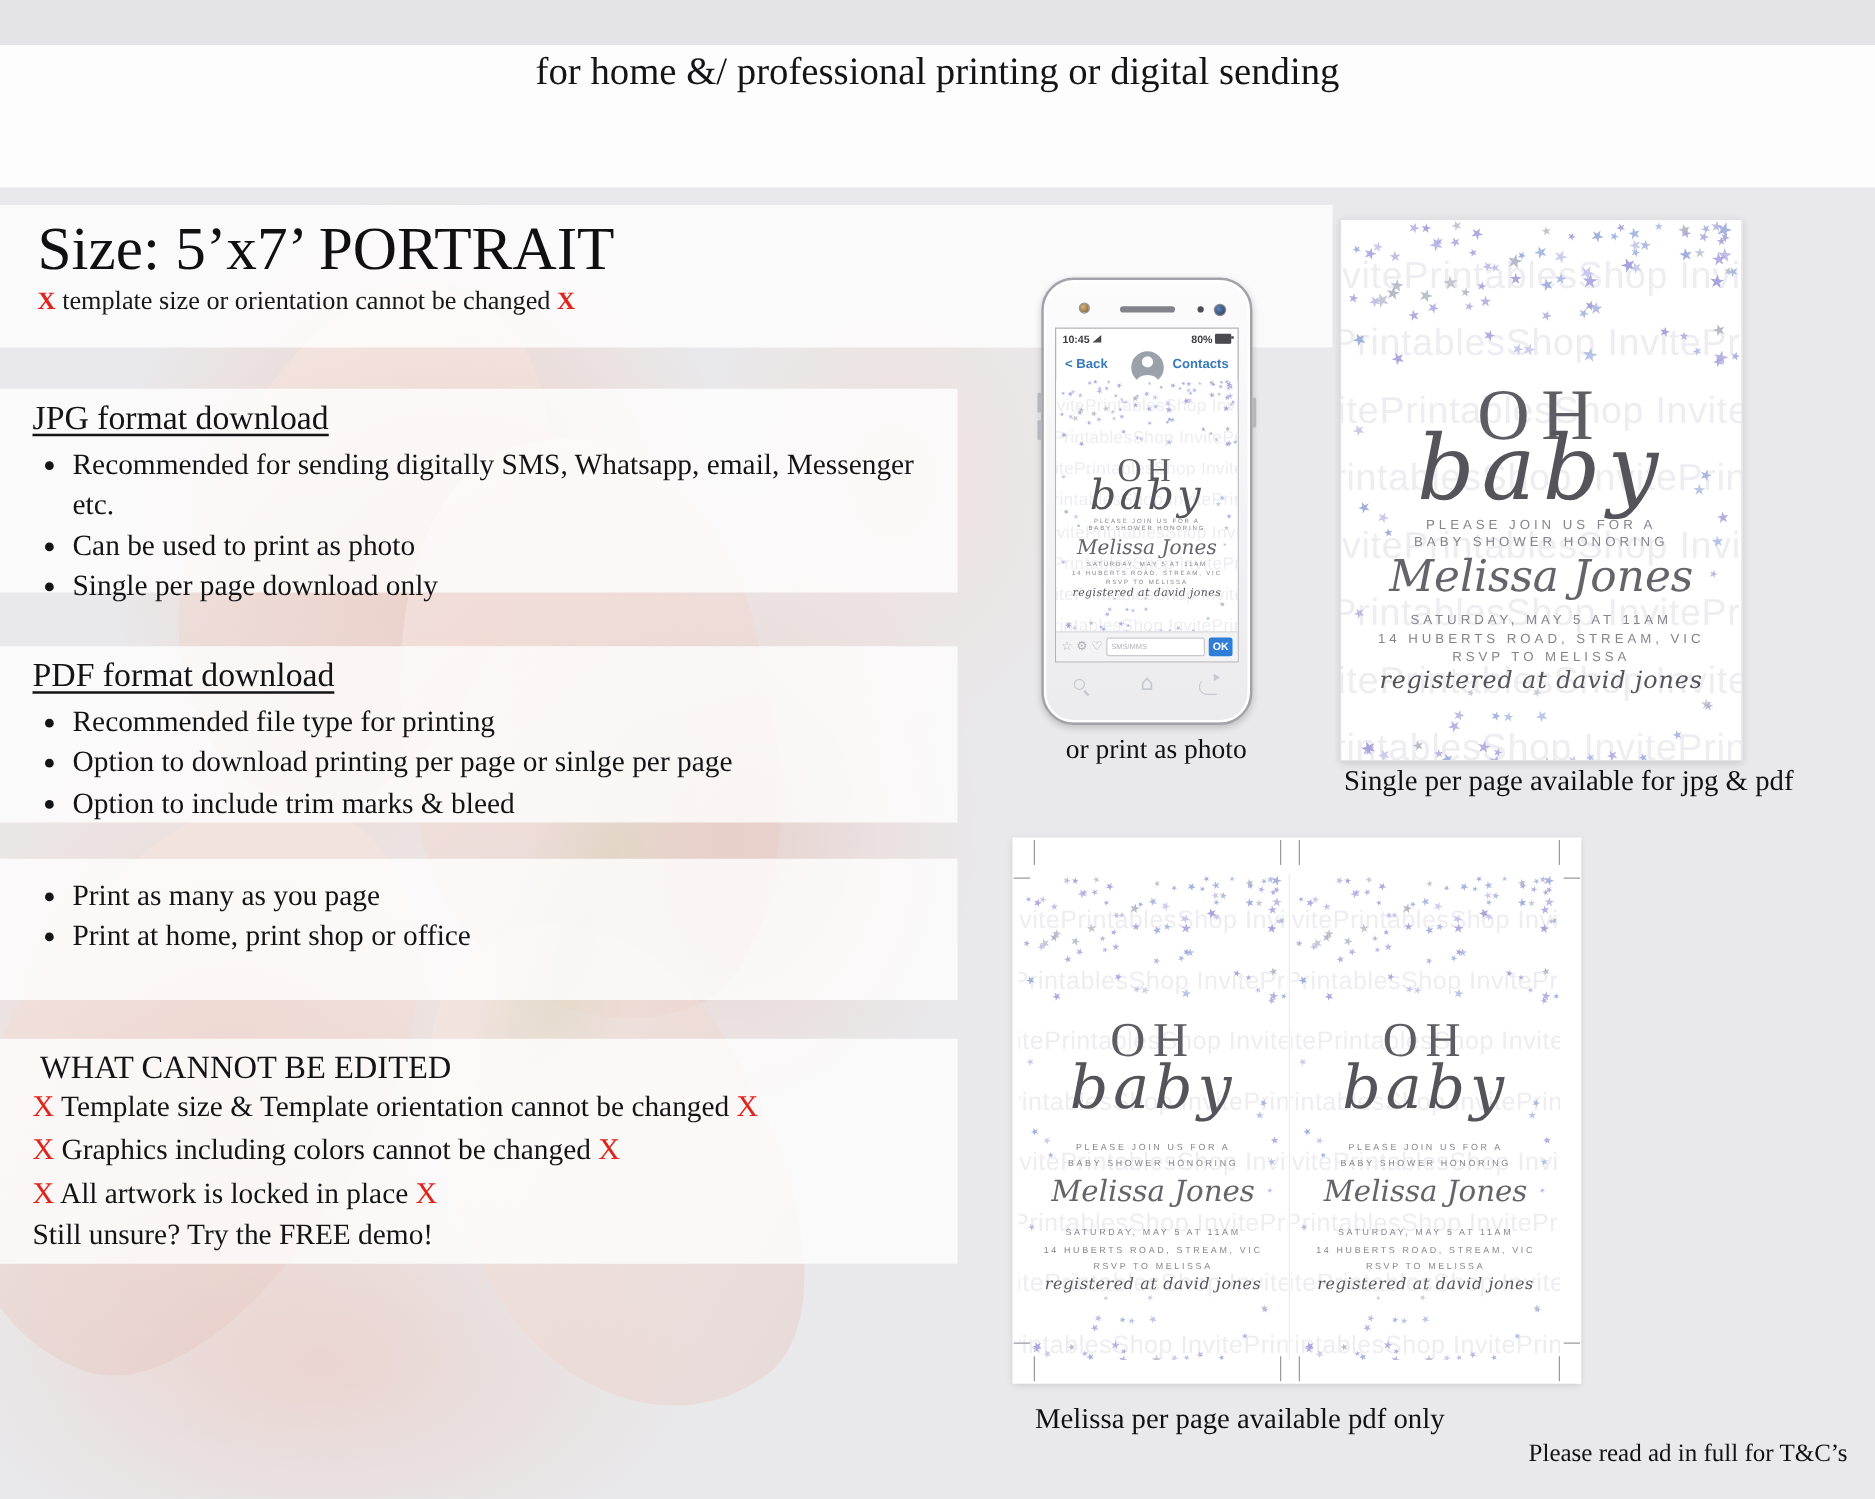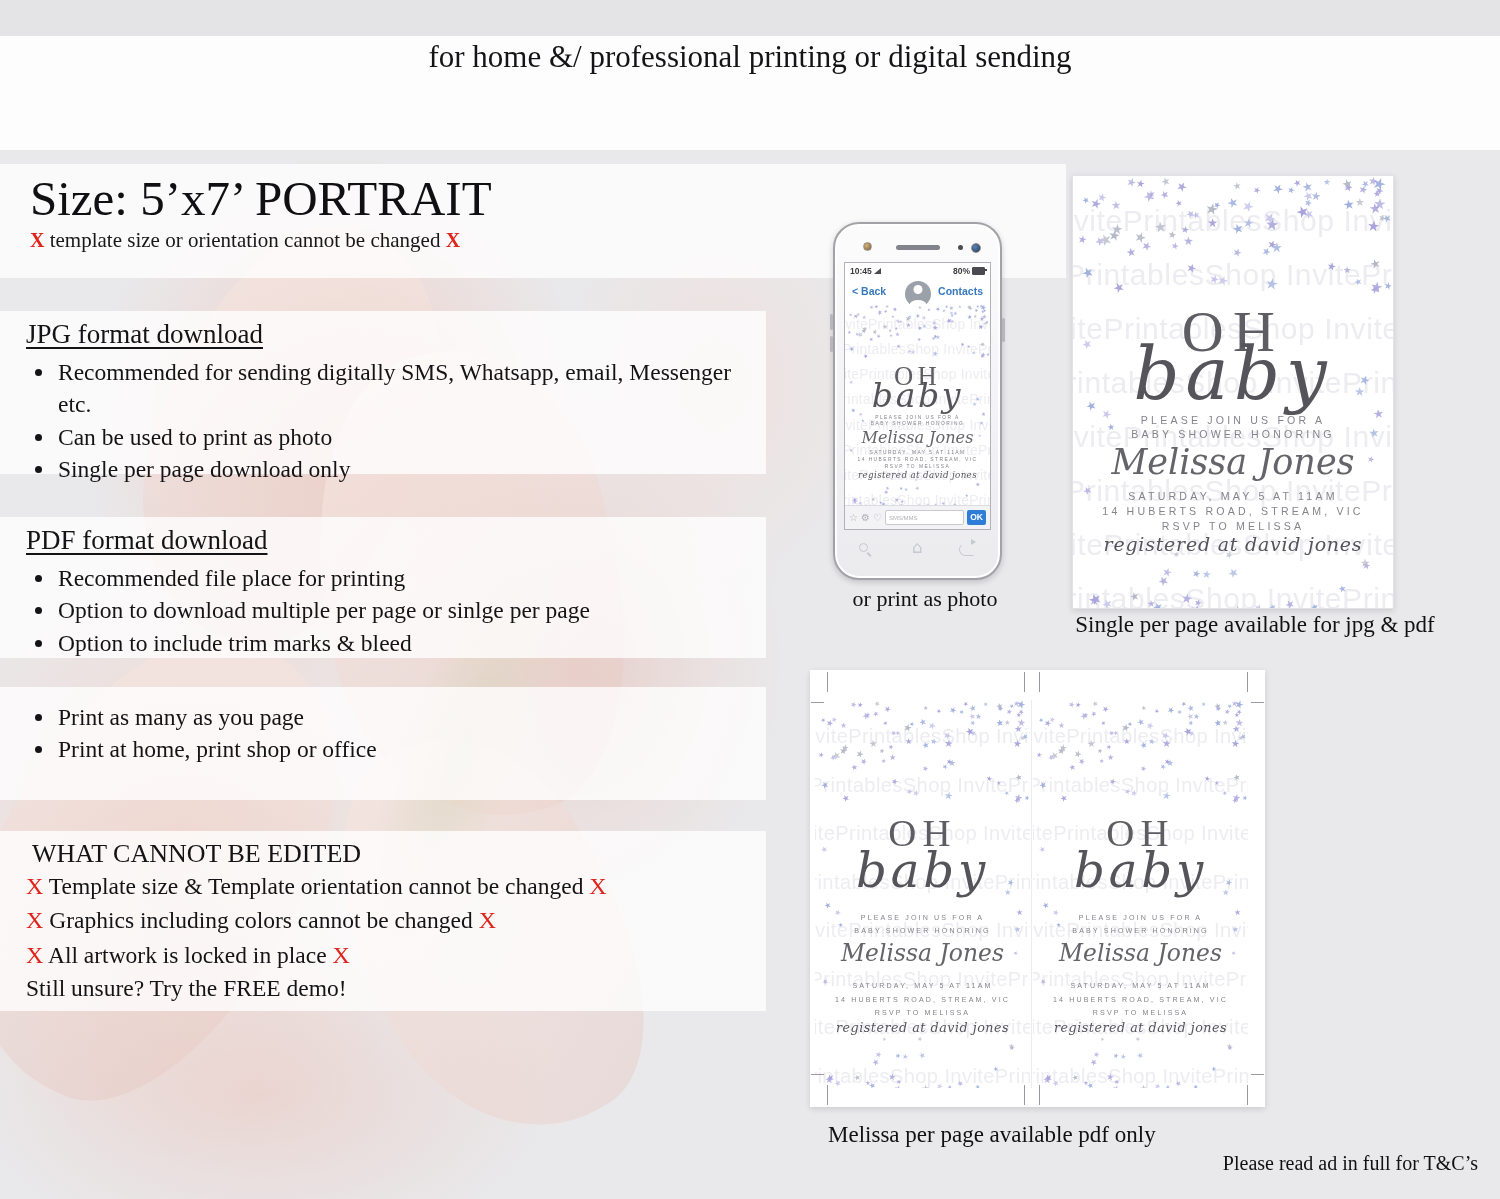--- a/index.html
+++ b/index.html
@@ -173,22 +173,22 @@
   <ul>
     <li>Recommended for sending digitally SMS, Whatsapp, email, Messenger etc.</li>
     <li>Can be used to print as photo</li>
     <li>Single per page download only</li>
   </ul>
 </div>
 
 <div class="band band-pdf sec">
   <div class="sec-title u">PDF format download</div>
   <ul>
-    <li>Recommended file place for printing</li>
-    <li>Option to download multiple per page or sinlge per page</li>
+    <li>Recommended file type for printing</li>
+    <li>Option to download printing per page or sinlge per page</li>
     <li>Option to include trim marks &amp; bleed</li>
   </ul>
 </div>
 
 <div class="band band-print sec">
   <ul>
     <li>Print as many as you page</li>
     <li>Print at home, print shop or office</li>
   </ul>
 </div>

